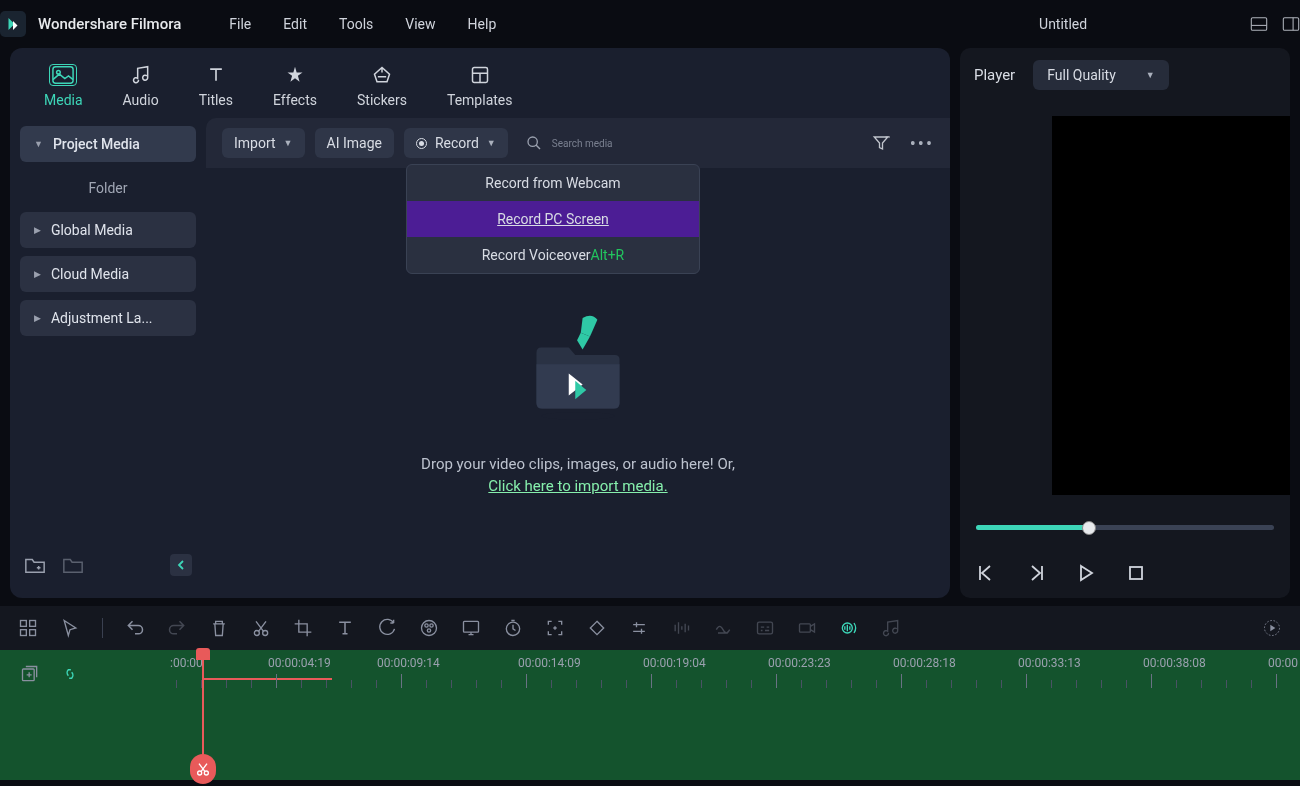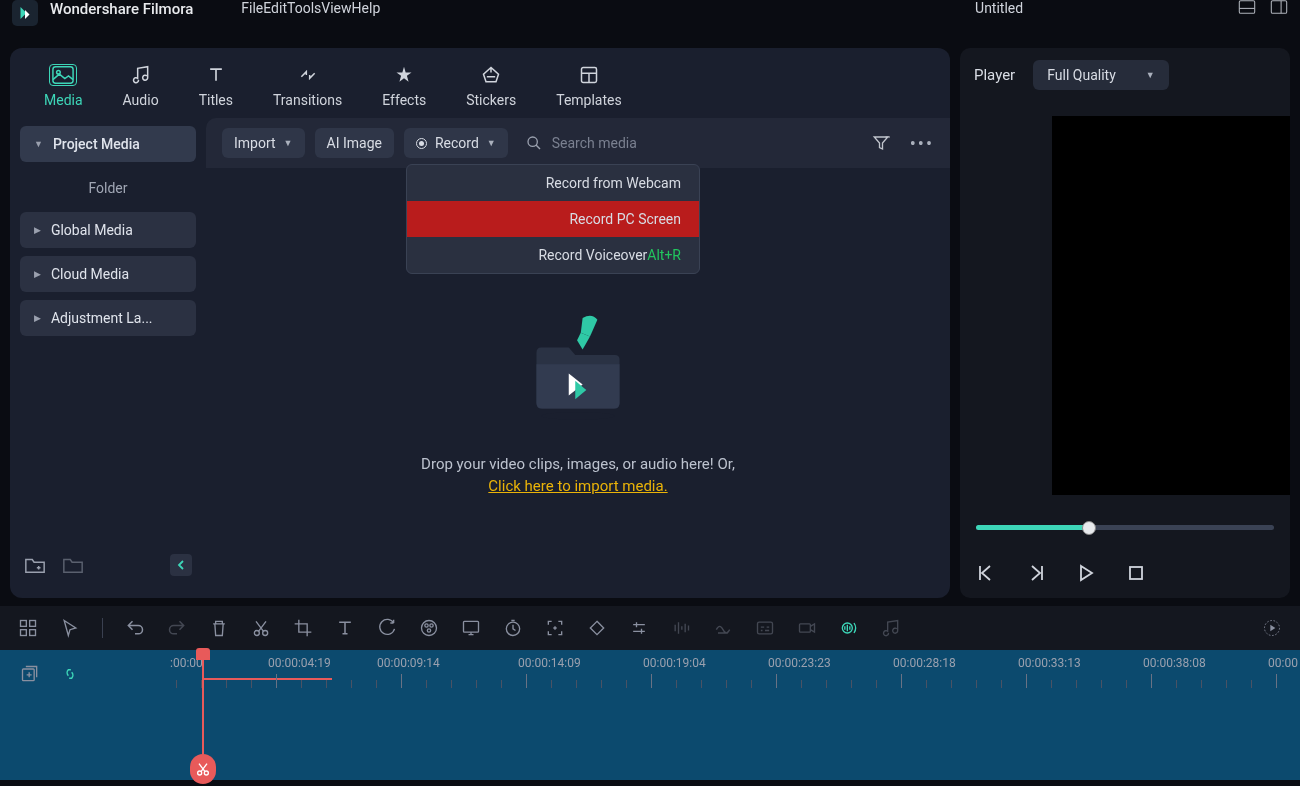--- a/index.html
+++ b/index.html
@@ -1,22 +1,22 @@
 <!DOCTYPE html>
 <html><head>
 <meta charset="utf-8">
 <style>
 * { margin: 0; padding: 0; box-sizing: border-box; font-family: -apple-system, BlinkMacSystemFont, "Segoe UI", Roboto, sans-serif; }
 body { background: #0a0c12; color: #c8ccd4; width: 1300px; height: 786px; overflow: hidden; font-size: 14px; }
 
 
-.titlebar { height: 48px; display: flex; align-items: flex-start; padding: 0 12px; background: #0a0c12; }
+.titlebar { height: 48px; display: flex; align-items: center; padding: 0 0; background: #0a0c12; }
 .app-logo { width: 26px; height: 26px; background: #1a2430; border-radius: 5px; display: flex; align-items: center; justify-content: center; margin-right: 12px; }
 .app-title { color: #e8eaed; font-size: 15px; font-weight: 500; margin-right: 48px; }
-.menu-bar { display: flex; }
+.menu-bar { display: flex; gap: 32px; }
 .menu-item { color: #d0d4dc; cursor: pointer; font-size: 14px; }
 .doc-title-wrap { flex: 1; text-align: center; color: #d0d4dc; padding-left: 380px; }
 .title-right { display: flex; gap: 14px; align-items: center; }
 .title-icon { width: 18px; height: 14px; stroke: #b0b4bc; }
 
 
 .main { display: flex; height: 550px; gap: 10px; padding: 0 10px; }
 
 
 .left-panel { width: 940px; background: #1a1f2e; border-radius: 12px; display: flex; flex-direction: column; overflow: hidden; }
@@ -45,36 +45,36 @@
 
 
 .media-area { flex: 1; display: flex; flex-direction: column; position: relative; }
 .media-toolbar { display: flex; align-items: center; gap: 10px; padding: 10px 16px; background: #232838; border-top-left-radius: 10px; }
 .tb-btn { background: #2f3648; border-radius: 6px; padding: 7px 12px; display: flex; align-items: center; gap: 8px; cursor: pointer; color: #d8dce4; font-size: 14px; }
 .tb-btn.record { position: relative; }
 .rec-dot { width: 11px; height: 11px; border: 1.5px solid #d8dce4; border-radius: 50%; display: inline-flex; align-items: center; justify-content: center; }
 .rec-dot::after { content: ""; width: 5px; height: 5px; background: #d8dce4; border-radius: 50%; }
 .tb-caret { font-size: 9px; color: #aab0bc; }
 .search-wrap { display: flex; align-items: center; gap: 10px; padding-left: 8px; flex: 1; }
-.search-input { background: transparent; border: none; color: #c8ccd4; font-size: 14px; outline: none; width: 200px; }
+.search-input { background: transparent; border: none; color: #c8ccd4; font-size: 10px; outline: none; width: 200px; }
 .search-input::placeholder { color: #7a8090; }
 .tb-right { display: flex; gap: 20px; align-items: center; color: #aab0bc; }
 .tb-ricon { width: 18px; height: 18px; stroke: #c0c4cc; cursor: pointer; }
 
 
 .dropdown { position: absolute; top: 46px; left: 200px; width: 294px; background: #2a3040; border: 1px solid #3a4254; border-radius: 6px; z-index: 10; overflow: hidden; }
-.dd-item { padding: 10px 18px; display: flex; justify-content: flex-end; color: #d8dce4; cursor: pointer; font-size: 14px; }
-.dd-item.hover { background: #b91c1c; }
+.dd-item { padding: 10px 18px; display: flex; justify-content: center; color: #d8dce4; cursor: pointer; font-size: 14px; }
+.dd-item.hover { background: #4c1d95; text-decoration: underline; }
 .dd-shortcut { color: #22c55e; }
 
 
 .drop-zone { flex: 1; display: flex; flex-direction: column; align-items: center; justify-content: center; gap: 4px; }
 .dz-icon { width: 120px; height: 110px; margin-bottom: 30px; margin-top: 40px; position: relative; display:flex;align-items:center;justify-content:center; }
 .dz-text { color: #bcc2ce; font-size: 15px; }
-.dz-link { color: #eab308; text-decoration: underline; font-size: 15px; cursor: pointer; }
+.dz-link { color: #86efac; text-decoration: underline; font-size: 15px; cursor: pointer; }
 
 
 .right-panel { flex: 1; background: #14171f; border-radius: 10px; display: flex; flex-direction: column; padding: 12px 0 16px 0; overflow:hidden;gap:14px; }
 .player-head { display: flex; align-items: center; gap: 18px; padding: 0 14px 12px 14px; }
 .player-label { color: #d8dce4; font-size: 15px; }
 .quality-dd { background: #262c3a; border-radius: 6px; padding: 7px 14px; display: flex; align-items: center; gap: 30px; cursor: pointer; color: #d8dce4; font-size: 14px; }
 .preview { flex: 1; background: #000; margin: 0 0 0 92px; }
 .progress { margin: 16px 16px 10px 16px; height: 5px; background: #3a4254; border-radius: 3px; position: relative; }
 .progress-fill { position: absolute; left: 0; top: 0; bottom: 0; width: 38%; background: #3dd6b8; border-radius: 3px; }
 .progress-thumb { position: absolute; left: 38%; top: 50%; transform: translate(-50%, -50%); width: 14px; height: 14px; background: #e8eaed; border-radius: 50%; border: 1px solid #888; }
@@ -82,21 +82,21 @@
 .pc-btn { width: 20px; height: 18px; cursor: pointer; }
 
 
 .timeline-bar { display: flex; align-items: center; gap: 22px; padding: 12px 18px; background: #14171f; margin-top: 8px; }
 .tl-icon { width: 20px; height: 20px; stroke: #8a90a0; cursor: pointer; flex-shrink: 0; }
 .tl-icon.active { stroke: #3dd6b8; }
 .tl-divider { width: 1px; height: 20px; background: #3a4050; }
 .tl-spacer { flex: 1; }
 
 
-.timeline { background: #0c4a6e; position: relative; height: 130px; }
+.timeline { background: #14532d; position: relative; height: 130px; }
 .tl-left { position: absolute; left: 0; top: 0; bottom: 0; width: 170px; display: flex; gap: 20px; padding: 14px 20px; }
 .tl-left svg { width: 20px; height: 20px; }
 .ruler { position: absolute; left: 170px; right: 0; top: 0; height: 40px; }
 .ruler-red { position: absolute; left: 32px; top: 28px; width: 130px; height: 2px; background: #e85a5a; }
 .tick-major { position: absolute; top: 24px; width: 1px; height: 14px; background: #6a7284; }
 .tick-minor { position: absolute; top: 30px; width: 1px; height: 8px; background: #4a5264; }
 .tick-label { position: absolute; top: 6px; font-size: 12px; color: #9aa0ae; transform: translateX(0); white-space: nowrap; }
 .playhead { position: absolute; left: 202px; top: 0; width: 2px; height: 130px; background: #e85a5a; }
 .playhead-top { position: absolute; top: -2px; left: -6px; width: 14px; height: 12px; background: #e85a5a; border-radius: 3px 3px 0 0; }
 .playhead-scissor { position: absolute; bottom: -4px; left: -12px; width: 26px; height: 30px; background: #e85a5a; border-radius: 13px; display: flex; align-items: center; justify-content: center; }
@@ -154,28 +154,20 @@
           </span>
         <span>Audio</span>
       </div>
       <div class="cat-tab">
         <span class="cat-icon">
             <svg viewBox="0 0 24 24" fill="none" stroke="#d0d4dc" stroke-width="2">
               <path d="M5 5 H19 M12 5 V19"></path>
             </svg>
           </span>
         <span>Titles</span>
-      </div>
-      <div class="cat-tab">
-        <span class="cat-icon">
-            <svg viewBox="0 0 24 24" fill="none" stroke="#d0d4dc" stroke-width="1.8">
-              <path d="M4 14 L10 8 L10 12 M20 10 L14 16 L14 12"></path>
-            </svg>
-          </span>
-        <span>Transitions</span>
       </div>
       <div class="cat-tab">
         <span class="cat-icon">
             <svg viewBox="0 0 24 24" fill="#d0d4dc">
               <path d="M12 2 L14 9 L21 9 L15.5 13 L17.5 20 L12 16 L6.5 20 L8.5 13 L3 9 L10 9 Z"></path>
             </svg>
           </span>
         <span>Effects</span>
       </div>
       <div class="cat-tab">

